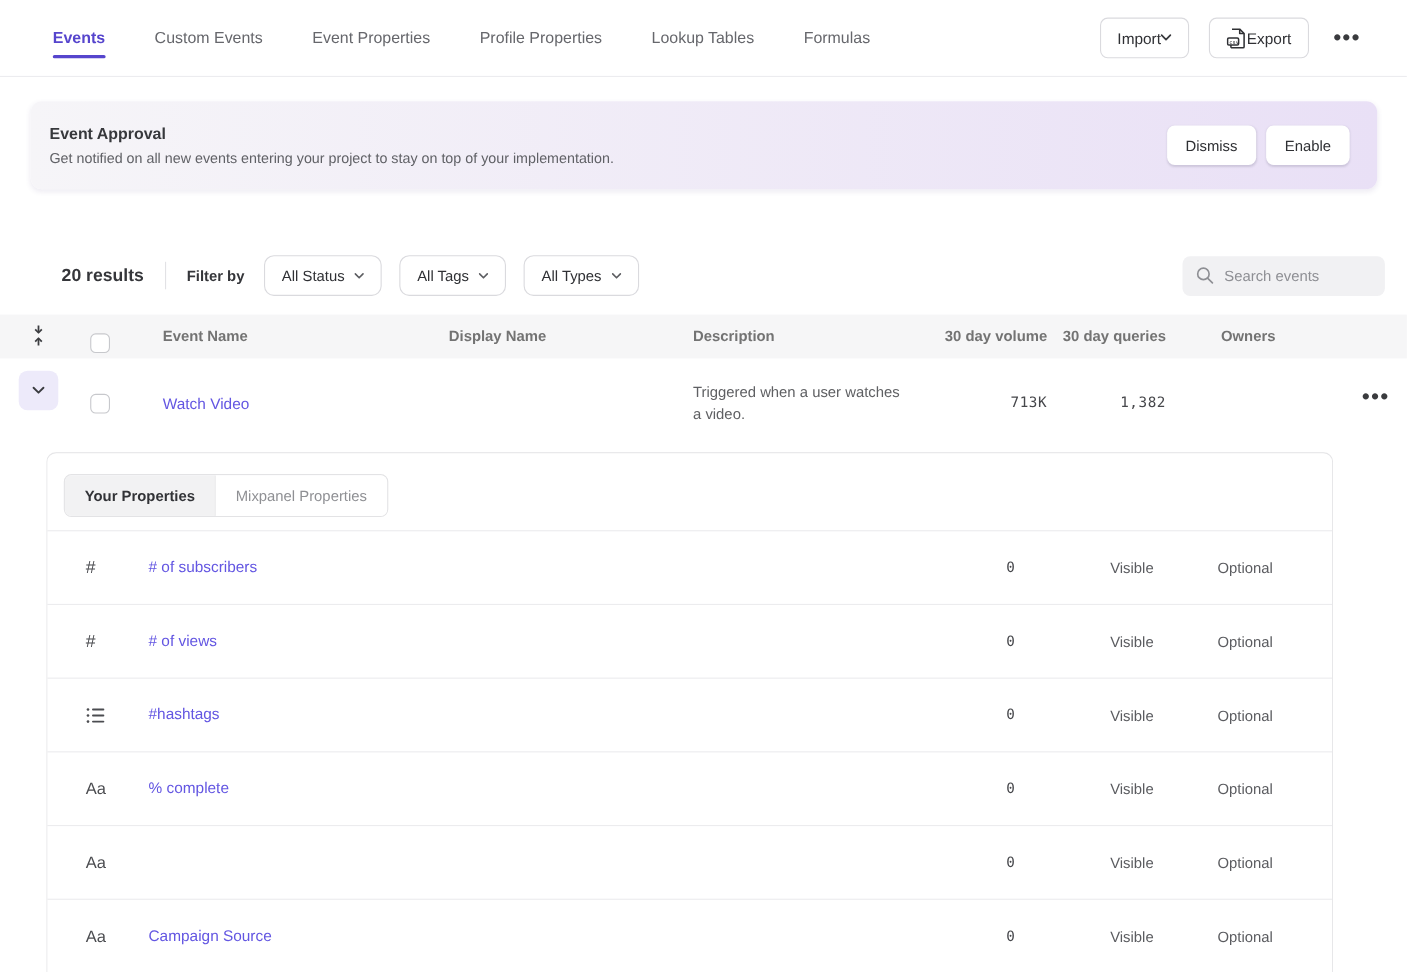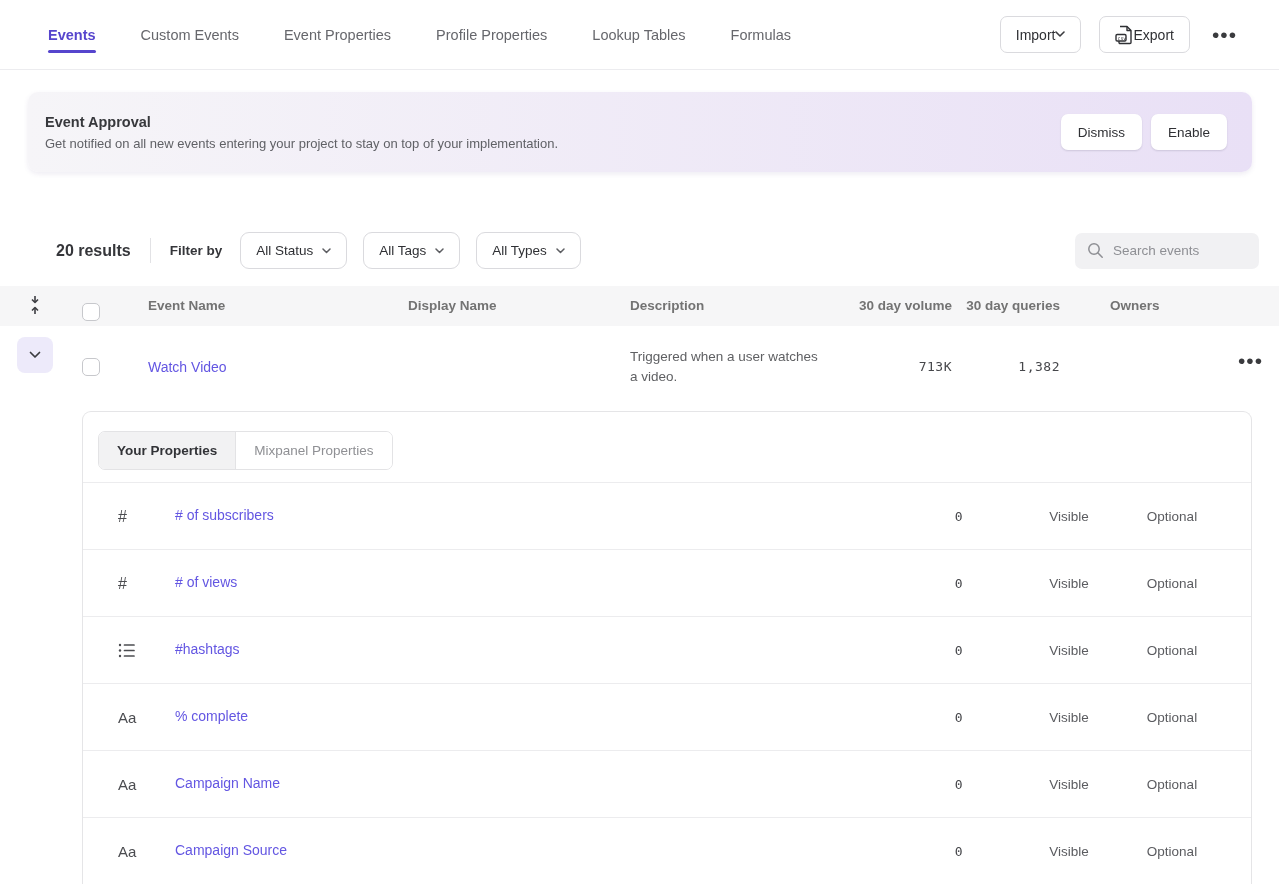--- a/index.html
+++ b/index.html
@@ -74,21 +74,21 @@
     border-radius:8px;background:var(--chip-bg);display:flex;align-items:center;
     justify-content:center;cursor:pointer;}
   .erow .checkbox{position:absolute;left:82px;top:32px;}
   .event-link{color:var(--link);font-size:14px;text-decoration:none;cursor:pointer;}
   .desc{position:absolute;left:630px;top:21px;width:190px;font-size:13.5px;
     color:#5f6063;line-height:20px;}
   .num{font-size:13px;color:#46474b;letter-spacing:0.5px;}
   .row-dots{position:absolute;left:1216px;top:30px;}
 
   
-  .panel{margin-left:82px;width:1170px;border:1px solid #e5e5e7;border-bottom:none;
+  .panel{margin-left:42px;width:1170px;border:1px solid #e5e5e7;border-bottom:none;
     border-radius:9px 9px 0 0;background:#fff;}
   .panel-tabbar{padding:19px 15px 12px 15px;}
   .seg{display:inline-flex;border:1px solid #e3e3e5;border-radius:7px;overflow:hidden;}
   .seg-item{height:37px;display:flex;align-items:center;padding:0 18px;font-size:13.5px;
     background:#fff;color:#8f9094;font-weight:500;cursor:pointer;}
   .seg-item.active{background:#f2f2f3;color:#323337;font-weight:700;}
   .seg-item + .seg-item{border-left:1px solid #e3e3e5;}
   .prow{height:67px;position:relative;border-top:1px solid #ececee;}
   .prow > *{position:absolute;}
   .ptype{left:35px;top:0;line-height:67px;font-size:16px;color:#4b4c50;}
@@ -271,21 +271,20 @@
   <div class="prow">
     <span class="ptype aa">Aa</span>
     <a class="pname">% complete</a>
     <span class="pcount num mono">0</span>
     <span class="pvis">Visible</span>
     <span class="preq">Optional</span>
   </div>
 
   <div class="prow">
     <span class="ptype aa">Aa</span>
-    <a class="pname">Campaign Name</a>
     <span class="pcount num mono">0</span>
     <span class="pvis">Visible</span>
     <span class="preq">Optional</span>
   </div>
 
   <div class="prow">
     <span class="ptype aa">Aa</span>
     <a class="pname">Campaign Source</a>
     <span class="pcount num mono">0</span>
     <span class="pvis">Visible</span>

